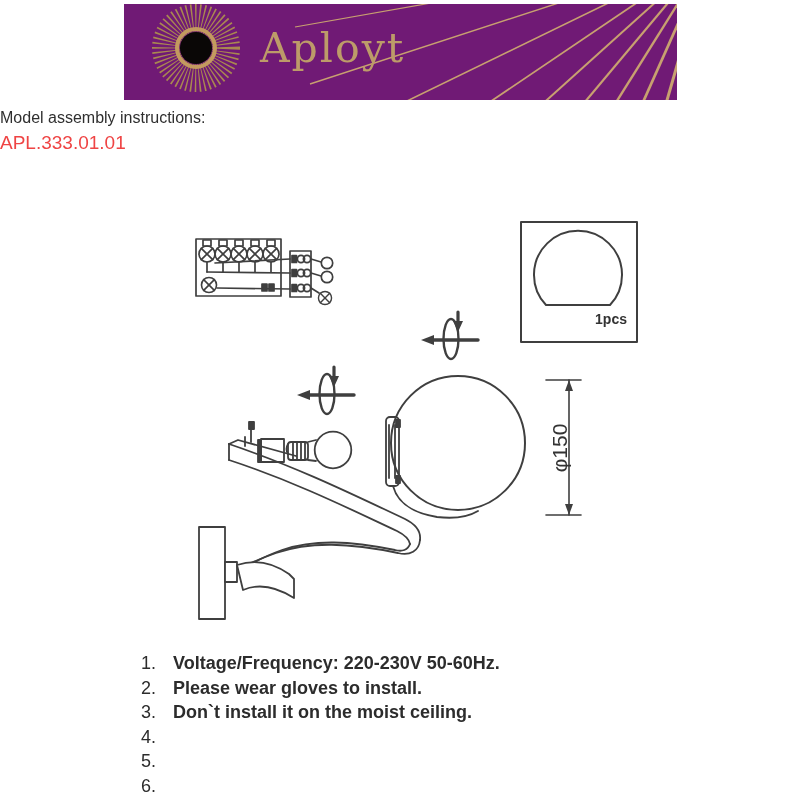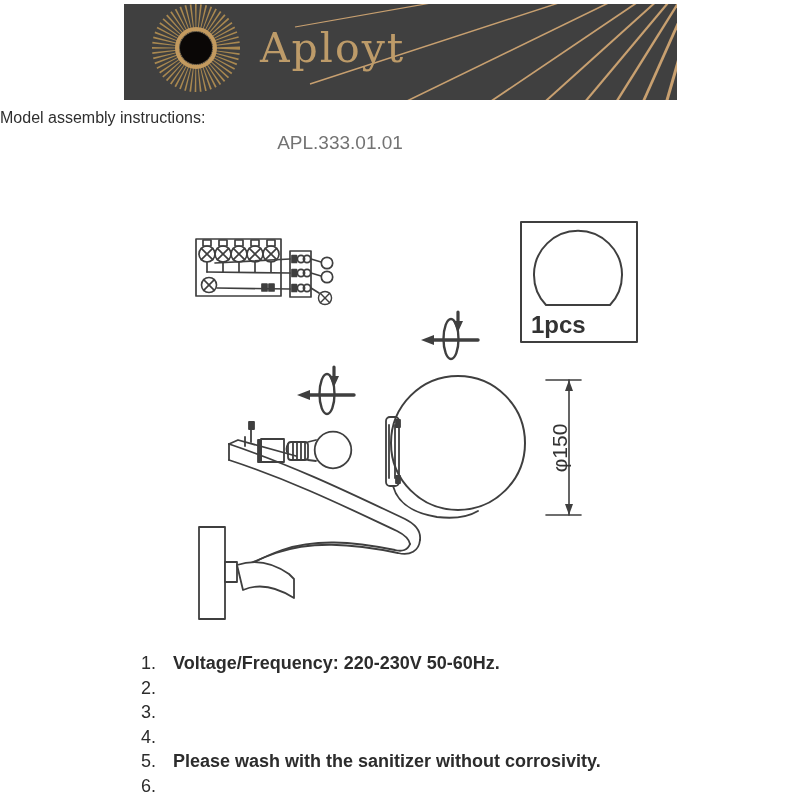--- a/index.html
+++ b/index.html
@@ -7,39 +7,39 @@
     width:800px;height:800px;position:relative;overflow:hidden;
     background:#ffffff;
     font-family:"Liberation Sans", sans-serif;
     color:#2d2d2d;
   }
   .abs{position:absolute;}
 
   
   .banner{
     position:absolute;left:124px;top:4px;width:553px;height:96px;
-    background:#404040;overflow:hidden;
+    background:#701a75;overflow:hidden;
   }
   .banner svg{position:absolute;left:0;top:0;}
   .logo-text{
     position:absolute;left:136px;top:20px;
     font-family:"DejaVu Serif", serif;
     font-size:41px;line-height:48px;font-weight:400;
     letter-spacing:2px;color:#bd9b69;
   }
 
   
   .title-line1{position:absolute;left:0;top:109px;width:800px;text-align:left;
     font-size:16px;font-weight:500;color:#2f2f2f;}
-  .title-line2{position:absolute;left:0;top:132px;width:680px;text-align:center;
-    font-size:19px;font-weight:500;color:#737373;}
-
-  
-  .pcs-label{position:absolute;left:531px;top:311px;width:96px;text-align:left;
-    font-size:24px;font-weight:600;color:#333;}
+  .title-line2{position:absolute;left:0;top:132px;width:680px;
+    font-size:19px;font-weight:500;color:#ef4444;}
+
+  
+  .pcs-label{position:absolute;left:531px;top:311px;width:96px;text-align:right;
+    font-size:14px;font-weight:600;color:#333;}
   .dia-label{position:absolute;left:517px;top:437px;width:84px;height:22px;text-align:center;
     font-size:21px;font-weight:500;color:#333;transform:rotate(-90deg);}
 
   
   .instructions{position:absolute;left:141px;top:653px;width:560px;}
   .instr-row{display:flex;align-items:flex-start;height:24.6px;
     font-size:18px;color:#2c2c2c;}
   .instr-num{width:32px;flex:0 0 32px;}
   .instr-text{flex:1;font-weight:bold;}
 </style>
@@ -212,27 +212,28 @@
 <div class="pcs-label">1pcs</div>
 <div class="dia-label">φ150</div>
 
 <div class="instructions">
   <div class="instr-row">
     <span class="instr-num">1.</span>
     <span class="instr-text">Voltage/Frequency: 220-230V 50-60Hz.</span>
   </div>
   <div class="instr-row">
     <span class="instr-num">2.</span>
+    <span class="instr-text">Please wear gloves to install.</span>
   </div>
   <div class="instr-row">
     <span class="instr-num">3.</span>
+    <span class="instr-text">Don`t install it on the moist ceiling.</span>
   </div>
   <div class="instr-row">
     <span class="instr-num">4.</span>
   </div>
   <div class="instr-row">
     <span class="instr-num">5.</span>
-    <span class="instr-text">Please wash with the sanitizer without corrosivity.</span>
   </div>
   <div class="instr-row">
     <span class="instr-num">6.</span>
   </div>
 </div>
 
 </body></html>

